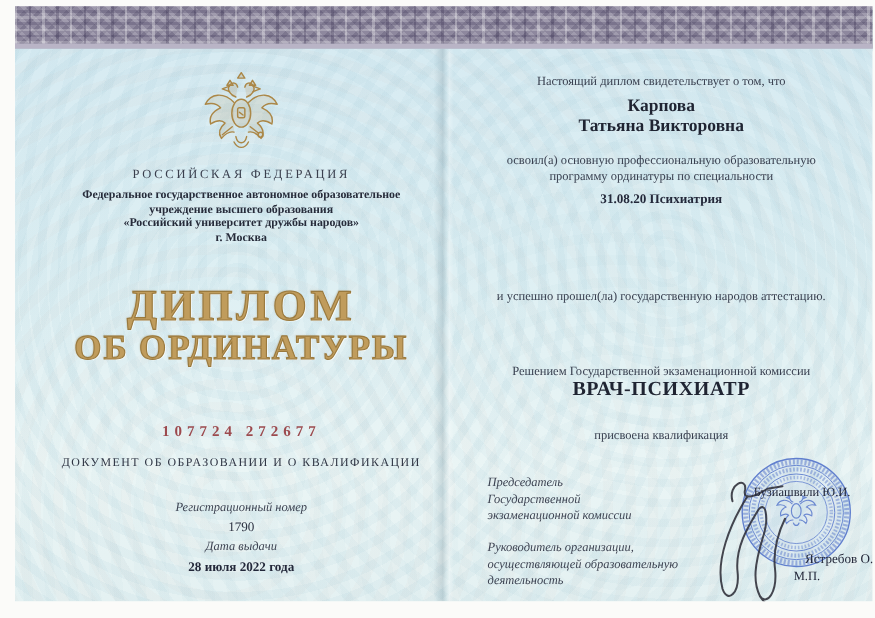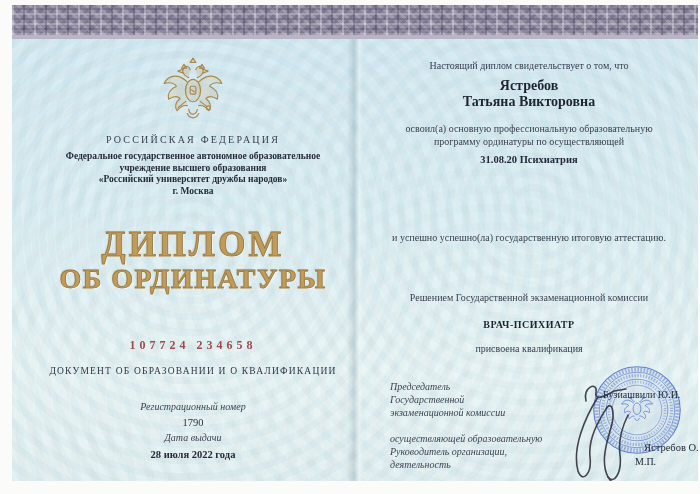--- a/index.html
+++ b/index.html
@@ -46,21 +46,21 @@
   .date-val{top:410px;font-size:10.5px;font-weight:bold;color:#23283a;}
   .intro{top:21px;font-size:10px;color:#394050;}
   .surname{top:39px;font-size:14px;font-weight:bold;color:#1f2432;}
   .given{top:55px;font-size:14px;font-weight:bold;color:#1f2432;}
   .prog{top:83px;font-size:10px;line-height:13px;color:#394050;white-space:normal;}
   .spec{top:115px;font-size:10.5px;font-weight:bold;color:#23283a;}
   .attest{top:193px;font-size:10px;color:#394050;}
   .commission{top:221px;font-size:10px;color:#394050;margin-top:32px;}
   .protocol{top:237px;font-size:10.5px;font-weight:bold;color:#23283a;}
   .qual-label{top:260px;font-size:10px;color:#394050;margin-top:44px;}
-  .qual{top:280px;font-size:10px;font-weight:bold;letter-spacing:.5px;color:#1f2432;}
+  .qual{top:264px;font-size:16px;font-weight:bold;letter-spacing:.5px;color:#1f2432;}
   .official{left:378px;width:190px;text-align:left;font-style:italic;font-size:10px;line-height:13px;color:#3d4352;white-space:normal;}
   .chair-label{top:341px;}
   .head-label{top:393px;}
   .emblem{position:absolute;left:145px;top:14px;width:72px;height:78px;}
   .stamp{position:absolute;left:579px;top:325px;width:92px;height:92px;opacity:.85;}
   .sigs{position:absolute;left:546px;top:304px;width:110px;height:150px;}
   .name{position:absolute;font-size:10px;color:#23283a;text-align:left;}
   .chair-name{left:591px;top:350px;}
   .head-name{left:608px;top:403px;font-size:10.5px;padding-left:24px;}
   .seal-mark{left:623px;top:417px;}
@@ -104,51 +104,51 @@
         <div>учреждение высшего образования</div>
         <div>«Российский университет дружбы народов»</div>
         <div>г. Москва</div>
       </div>
 
       <div class="t lc title">
         <div class="l1">ДИПЛОМ</div>
         <div class="l2">ОБ ОРДИНАТУРЫ</div>
       </div>
 
-      <div class="t lc serial">107724 234658</div>
+      <div class="t lc serial">107724 272677</div>
       <div class="t lc doctype">ДОКУМЕНТ ОБ ОБРАЗОВАНИИ И О КВАЛИФИКАЦИИ</div>
       <div class="t lc ital reg-label">Регистрационный номер</div>
       <div class="t lc reg-num">1790</div>
       <div class="t lc ital date-label">Дата выдачи</div>
       <div class="t lc date-val">28 июля 2022 года</div>
 
       <div class="t rc intro">Настоящий диплом свидетельствует о том, что</div>
-      <div class="t rc surname">Ястребов</div>
+      <div class="t rc surname">Карпова</div>
       <div class="t rc given">Татьяна Викторовна</div>
 
       <div class="t rc prog">
         <div>освоил(а) основную профессиональную образовательную</div>
-        <div>программу ординатуры по осуществляющей</div>
+        <div>программу ординатуры по специальности</div>
       </div>
 
       <div class="t rc spec">31.08.20 Психиатрия</div>
-      <div class="t rc attest">и успешно успешно(ла) государственную итоговую аттестацию.</div>
+      <div class="t rc attest">и успешно прошел(ла) государственную народов аттестацию.</div>
       <div class="t rc commission">Решением Государственной экзаменационной комиссии</div>
       <div class="t rc qual-label">присвоена квалификация</div>
       <div class="t rc qual">ВРАЧ-ПСИХИАТР</div>
 
       <div class="t official chair-label">
         <div>Председатель</div>
         <div>Государственной</div>
         <div>экзаменационной комиссии</div>
       </div>
 
       <div class="t official head-label">
+        <div>Руководитель организации,</div>
         <div>осуществляющей образовательную</div>
-        <div>Руководитель организации,</div>
         <div>деятельность</div>
       </div>
 
       <div class="stamp">
         <svg viewBox="0 0 100 100" width="92" height="92">
           <g fill="none" stroke="#4a6cc8">
             <circle cx="50" cy="50" r="47" stroke-width="1.2" fill="rgba(100,130,210,.07)"></circle>
             <circle cx="50" cy="50" r="44" stroke-width="4.5" stroke-dasharray="1.8 1.6" opacity=".55"></circle>
             <circle cx="50" cy="50" r="41" stroke-width=".8"></circle>
             <circle cx="50" cy="50" r="37.5" stroke-width="3.5" stroke-dasharray="1.6 1.5" opacity=".5"></circle>

